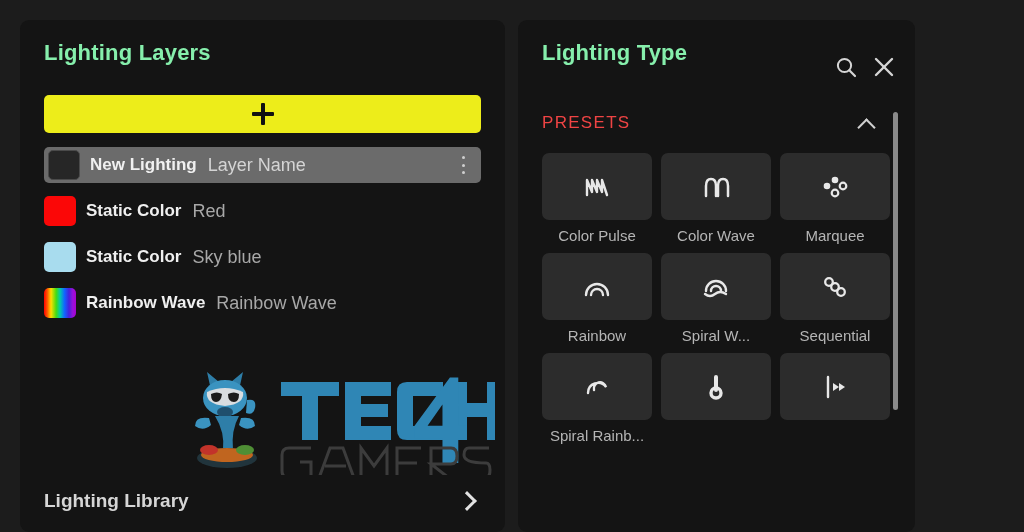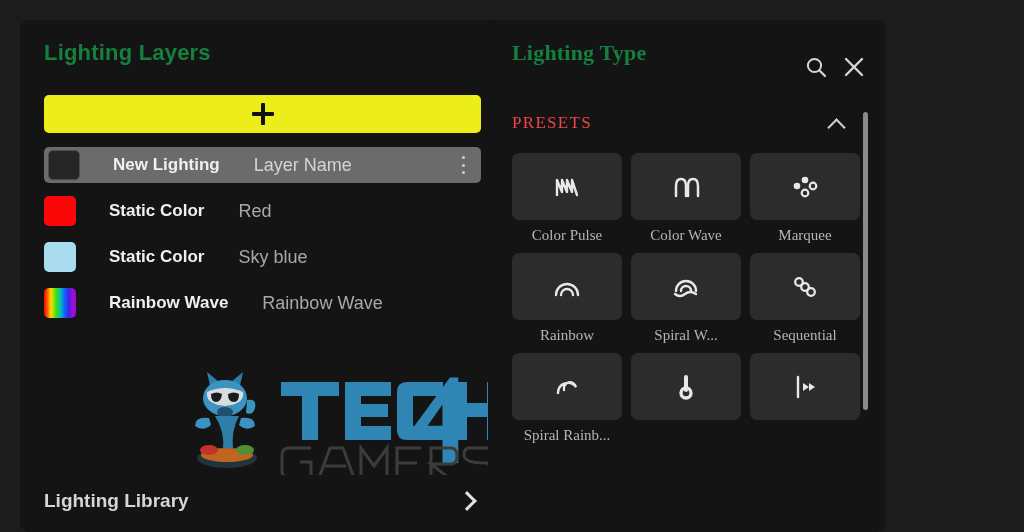--- a/index.html
+++ b/index.html
@@ -21,32 +21,31 @@
     background: #141414;
     border-radius: 9px;
   }
   #layers-panel {
     left: 20px;
     top: 20px;
     width: 485px;
     height: 512px;
   }
   #type-panel {
-    left: 488px;
+    left: 518px;
     top: 20px;
     width: 397px;
     height: 512px;
     overflow: hidden;
-    font-family: Liberation Serif, serif;
   }
 
   
   .panel-title {
     position: absolute;
-    color: #15803d;
+    color: #86efac;
     font-size: 22px;
     font-weight: bold;
     letter-spacing: 0.2px;
   }
   #layers-title { left: 24px; top: 20px; }
 
   #add-layer-button {
     position: absolute;
     left: 24px;
     top: 75px;
@@ -87,21 +86,20 @@
     width: 437px;
   }
   .layer-row {
     position: relative;
     height: 36px;
     display: flex;
     align-items: center;
     border-radius: 5px;
     margin-bottom: 10px;
     cursor: pointer;
-    gap: 23px;
   }
   .layer-row.selected {
     background: #6b6b6b;
     padding-left: 4px;
   }
   .swatch {
     width: 32px;
     height: 30px;
     border-radius: 5px;
     flex: 0 0 auto;

